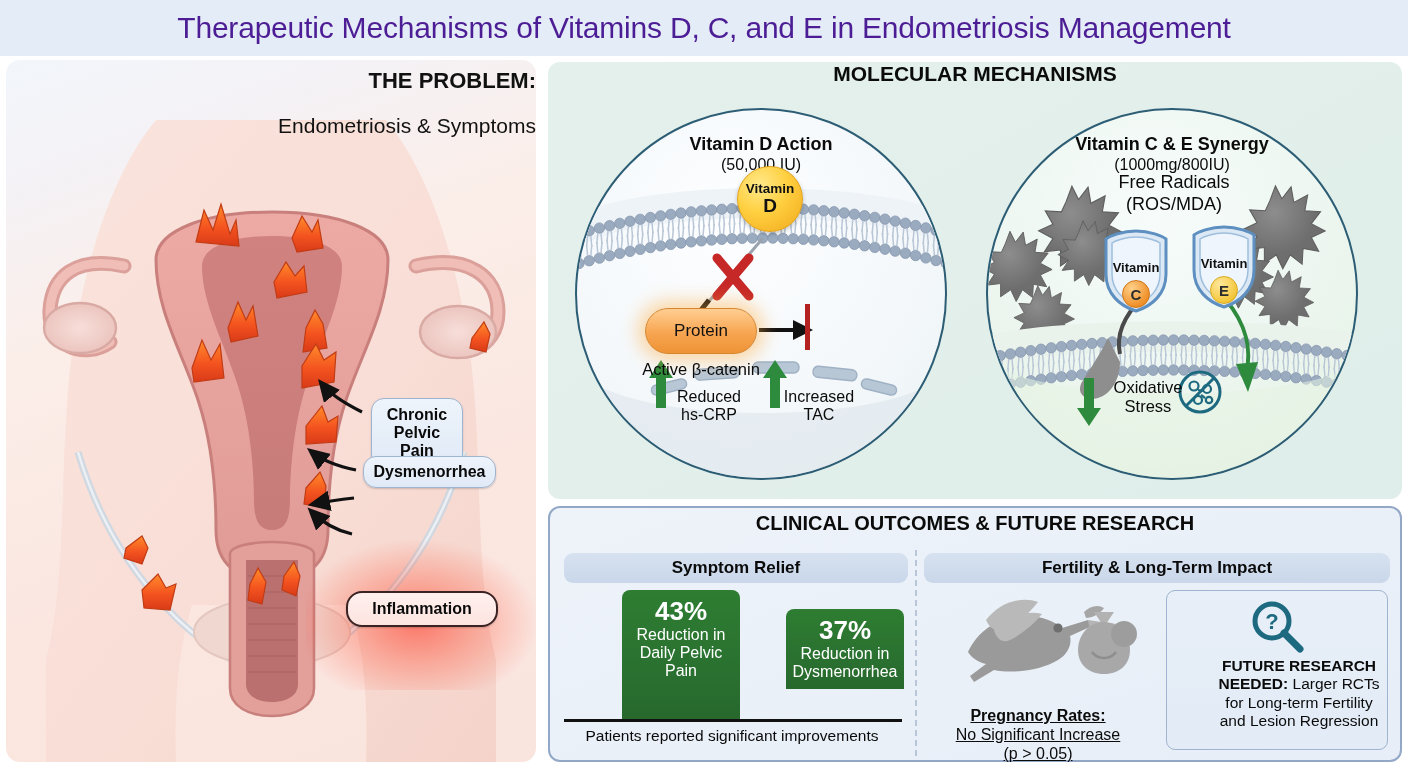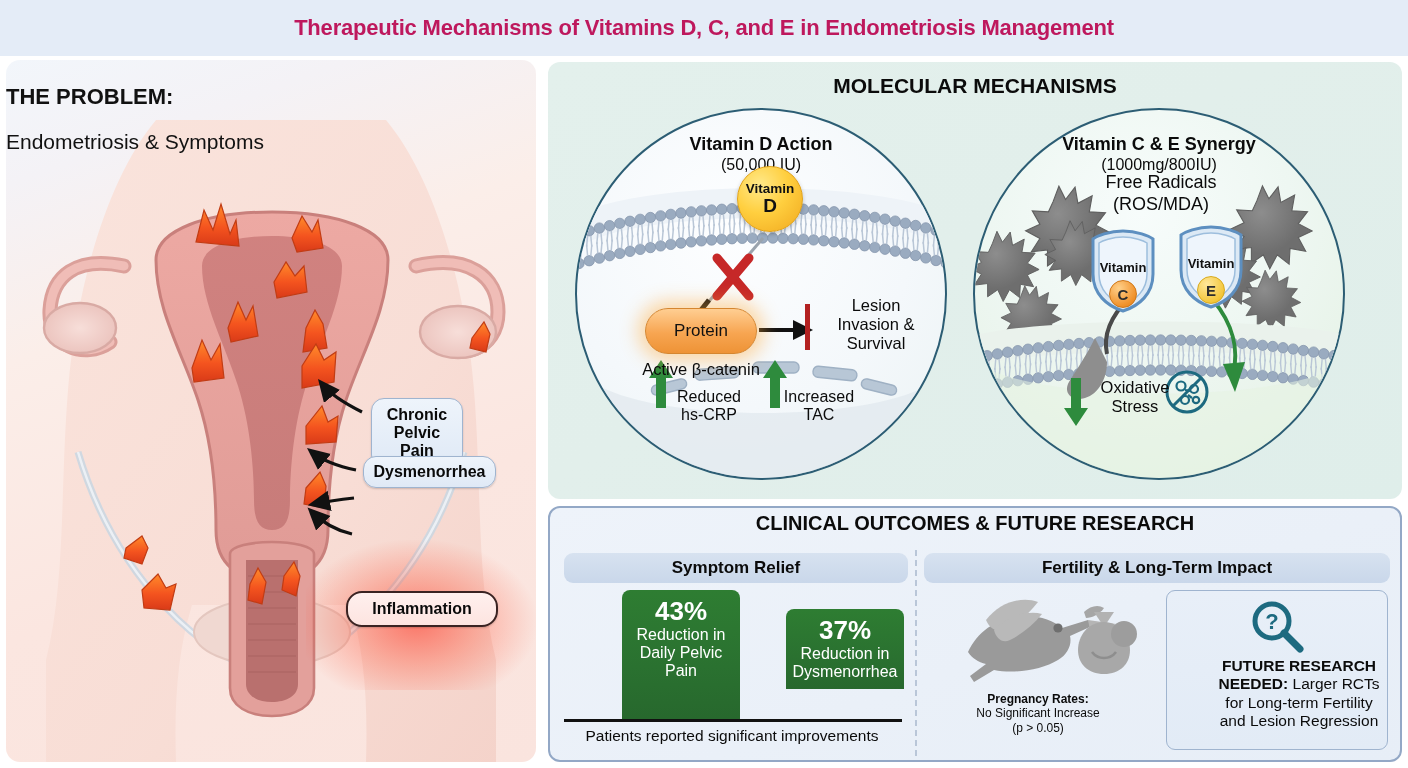--- a/index.html
+++ b/index.html
@@ -9,30 +9,30 @@
     background:#ffffff;
     position:relative;
   }
   
   #title-bar{
     position:absolute; left:0; top:0; width:1408px; height:56px;
     background:#e4ecf7;
     display:flex; align-items:center; justify-content:center;
   }
   #title-bar .t{
-    font-size:22px; font-weight:bold; color:#be185d; letter-spacing:-0.2px;
+    font-size:30px; font-weight:normal; color:#4c1d95; letter-spacing:-0.2px;
     white-space:nowrap;
   }
   
   #left-panel{
     position:absolute; left:6px; top:60px; width:530px; height:702px;
     border-radius:14px; overflow:hidden;
     background:linear-gradient(160deg,#f2f6fb 0%,#f4f2f6 14%,#fbeee9 34%,#fbe6e0 65%,#fae4de 100%);
   }
-  #left-head{ position:absolute; left:0; top:24px; width:100%; text-align:left; z-index:6;}
+  #left-head{ position:absolute; left:0; top:8px; width:100%; text-align:right; z-index:6;}
   #left-head .h1{ font-size:22px; font-weight:bold; color:#111; }
   #left-head .h2{ font-size:21px; color:#111; margin-top:20px;}
   .anat{ position:absolute; left:0; top:0; width:530px; height:702px; }
 
   
   .callout{
     position:absolute; border:1.6px solid #9fb4cf; border-radius:13px;
     background:linear-gradient(180deg,#eef4fb 0%,#dfe9f6 100%);
     color:#0a0a0a; font-weight:bold; text-align:center;
     box-shadow:0 1px 2px rgba(0,0,0,.18);
@@ -50,28 +50,28 @@
     position:absolute; left:300px; top:480px; width:230px; height:150px;
     background:radial-gradient(ellipse at 48% 55%, rgba(255,40,20,.55) 0%, rgba(255,60,30,.30) 35%, rgba(255,90,60,0) 72%);
     pointer-events:none;
   }
   
   #mol-panel{
     position:absolute; left:548px; top:62px; width:854px; height:437px;
     border-radius:12px;
     background:linear-gradient(150deg,#e3f0ec 0%,#e2efeb 45%,#dfeeea 100%);
   }
-  #mol-title{ text-align:center; font-size:21px; font-weight:bold; color:#0b0b0b; margin-top:12px;}
+  #mol-title{ text-align:center; font-size:21px; font-weight:bold; color:#0b0b0b; }
   .cell{
     position:absolute; border:2.6px solid #2c5d74; border-radius:50%;
     overflow:hidden;
   }
   #cellD{ left:27px; top:46px; width:372px; height:372px;
           background:radial-gradient(circle at 42% 32%, #fdfeff 0%, #f4f8fb 55%, #eaf2f3 100%); }
-  #cellCE{ left:425px; top:46px; width:372px; height:372px;
+  #cellCE{ left:438px; top:46px; width:372px; height:372px;
           background:radial-gradient(circle at 45% 28%, #f7fcfb 0%, #eef7f2 45%, #e2f0e0 100%); }
   .cell-h{ position:absolute; width:100%; text-align:center; top:24px; z-index:5;}
   .cell-h .a{ font-size:18px; font-weight:bold; color:#0b0b0b;}
   .cell-h .b{ font-size:16px; color:#0b0b0b; margin-top:1px;}
 
   .vitD{
     position:absolute; left:160px; top:56px; width:66px; height:66px; border-radius:50%;
     background:radial-gradient(circle at 34% 28%, #ffe98a 0%, #ffcf3f 45%, #f0a81e 100%);
     border:1.5px solid #e0a21b; box-shadow:0 2px 4px rgba(0,0,0,.22);
     display:flex; flex-direction:column; align-items:center; justify-content:center; z-index:6;
@@ -132,21 +132,21 @@
     background:linear-gradient(180deg,#2e7d32 0%,#2a7130 60%,#27682d 100%);
     color:#fff; text-align:center; padding-top:8px;
   }
   .bar .pct{ font-size:26px; font-weight:bold; line-height:1.05;}
   .bar .cap{ font-size:16px; line-height:1.13; margin-top:1px;}
   #axis{ position:absolute; left:14px; top:211px; width:338px; height:3px; background:#111;}
   #bar-note{ position:absolute; left:6px; top:219px; width:352px; text-align:center;
              font-size:15.5px; color:#0b0b0b;}
 
   #preg-wrap{ position:absolute; left:372px; top:82px; width:232px; text-align:center;}
-  #preg-txt{ margin-top:4px; font-size:12px; color:#0b0b0b; line-height:1.2;}
+  #preg-txt{ margin-top:18px; font-size:16px; color:#0b0b0b; line-height:1.2;text-decoration:underline;}
   #preg-txt b{ font-weight:bold; }
   #fr-box{
     position:absolute; left:616px; top:82px; width:222px; height:160px;
     border:1.6px solid #9fb4cf; border-radius:9px;
     background:linear-gradient(180deg,#e8eff8 0%,#e2ebf6 100%);
     text-align:center;
   }
   #fr-txt{ margin-top:2px; font-size:15.5px; color:#0b0b0b; line-height:1.18; padding:0 6px;margin-left:44px;}
   #fr-txt b{ font-weight:bold;}
 </style>
@@ -546,25 +546,20 @@
 
     <div class="vitD">
       <div class="l1">Vitamin</div>
       <div class="l2">D</div>
     </div>
 
     <div class="protein">Protein</div>
     <div class="bcat">Active β-catenin</div>
 
     <div class="redbar"></div>
-    <div class="lesion-txt">
-      <div>Lesion</div>
-      <div>Invasion &amp;</div>
-      <div>Survival</div>
-    </div>
 
     <div class="botlbl" id="lbl-crp">
       <div>Reduced</div>
       <div>hs-CRP</div>
     </div>
     <div class="botlbl" id="lbl-tac">
       <div>Increased</div>
       <div>TAC</div>
     </div>
   </div>

